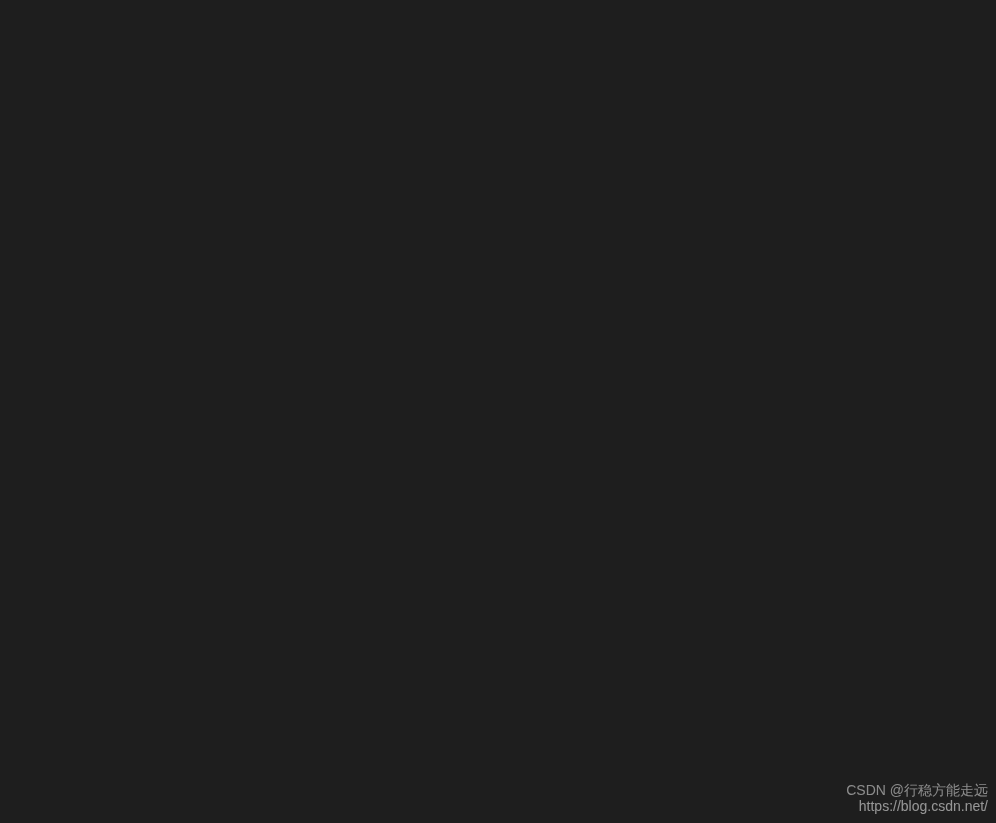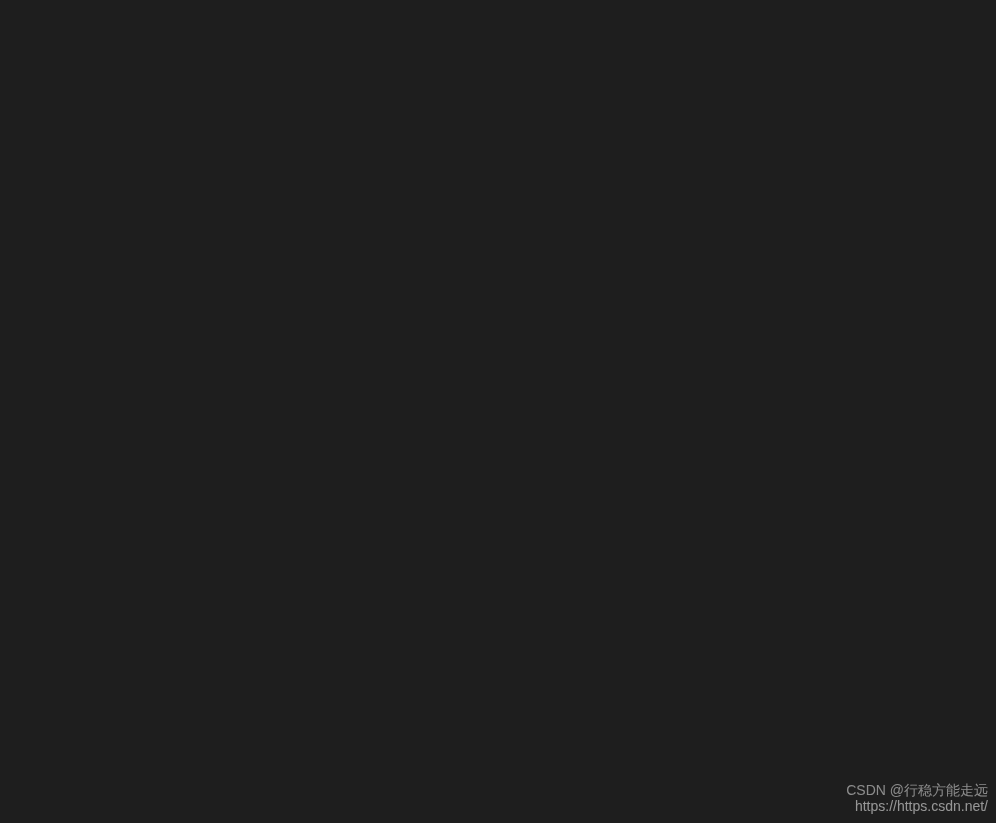--- a/index.html
+++ b/index.html
@@ -117,17 +117,17 @@
   
   
 
   
   
 
   
   
 
   <div class="watermark">
-    <span>https://https.csdn.net/</span>
+    <span>https://blog.csdn.net/</span>
     <span class="w2">CSDN @行稳方能走远</span>
   </div>
 
 </div>
 
 </body></html>

